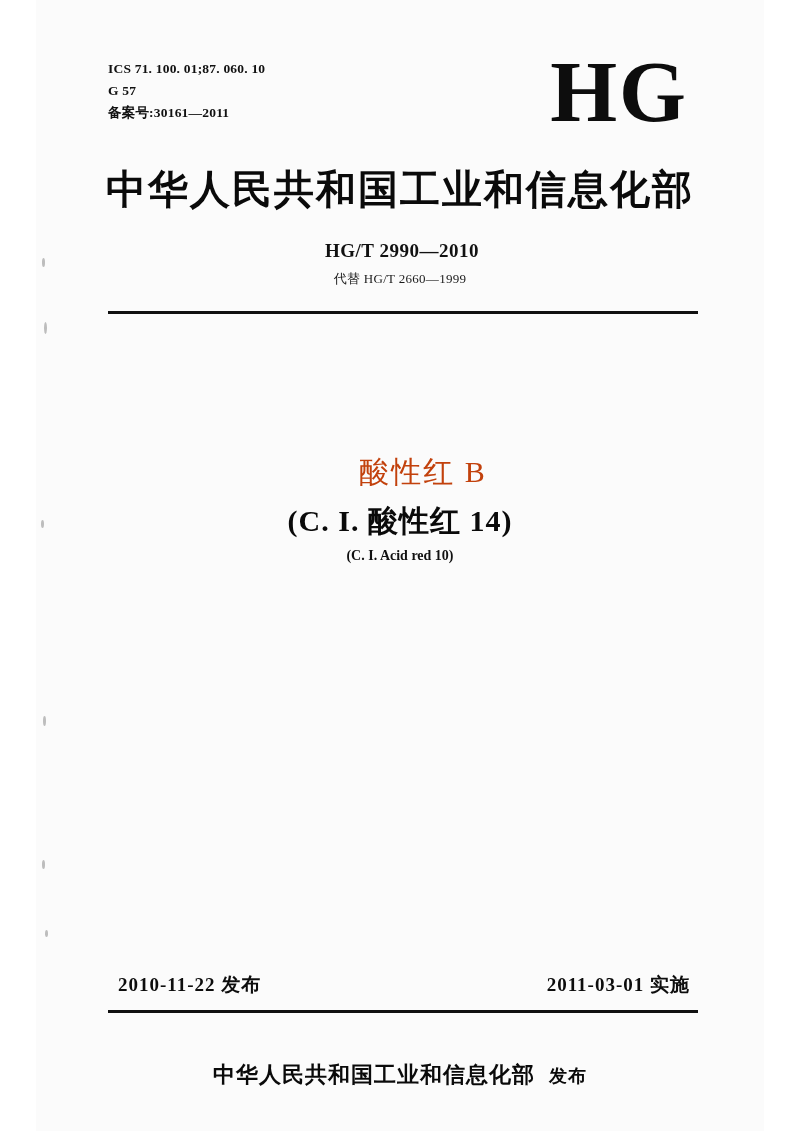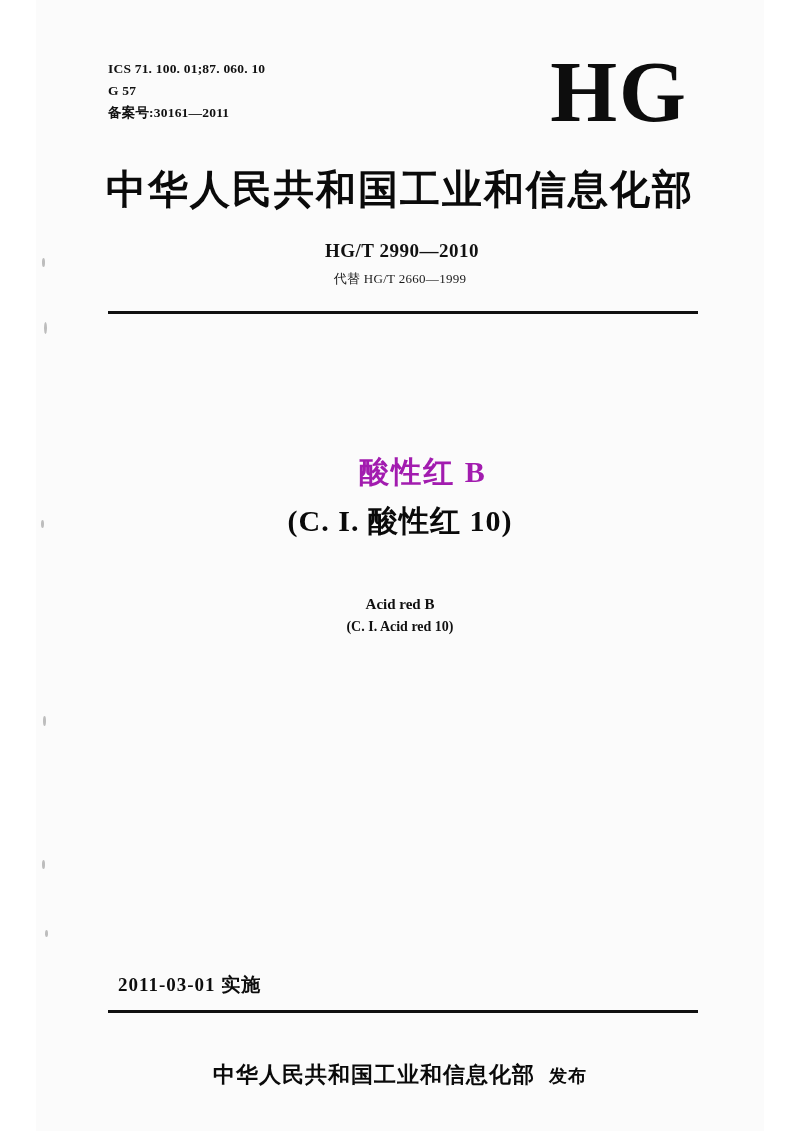--- a/index.html
+++ b/index.html
@@ -100,24 +100,24 @@
 
   .subject {
     position: absolute;
     left: 0;
     right: 0;
     top: 452px;
     text-align: center;
   }
   .subject .cn1 {
     font-family: "Liberation Serif", serif;
-    font-weight: bold;
+    font-weight: normal;
     font-size: 30px;
     letter-spacing: 2px;
-    color: #a21caf;
+    color: #c2410c;
     padding-left: 46px;
   }
   .subject .cn2 {
     font-family: "Liberation Serif", serif;
     font-weight: bold;
     font-size: 30px;
     letter-spacing: 1px;
     color: #0a0a0a;
     margin-top: 8px;
   }
@@ -199,26 +199,26 @@
 
   <div class="main-title">中华人民共和国工业和信息化部</div>
 
   <div class="std-no">HG/T 2990—2010</div>
   <div class="std-replace">代替 HG/T 2660—1999</div>
 
   <div class="rule-top"></div>
 
   <div class="subject">
     <div class="cn1">酸性红 B</div>
-    <div class="cn2">(C. I. 酸性红 10)</div>
-    <div class="en1">Acid red B</div>
+    <div class="cn2">(C. I. 酸性红 14)</div>
     <div class="en2">(C. I. Acid red 10)</div>
   </div>
 
   <div class="date-row">
+    <div>2010-11-22 发布</div>
     <div>2011-03-01 实施</div>
   </div>
 
   <div class="rule-bottom"></div>
 
   <div class="issuer">
     <span>中华人民共和国工业和信息化部</span><span class="issue-word">发布</span>
   </div>
 
 </div>

